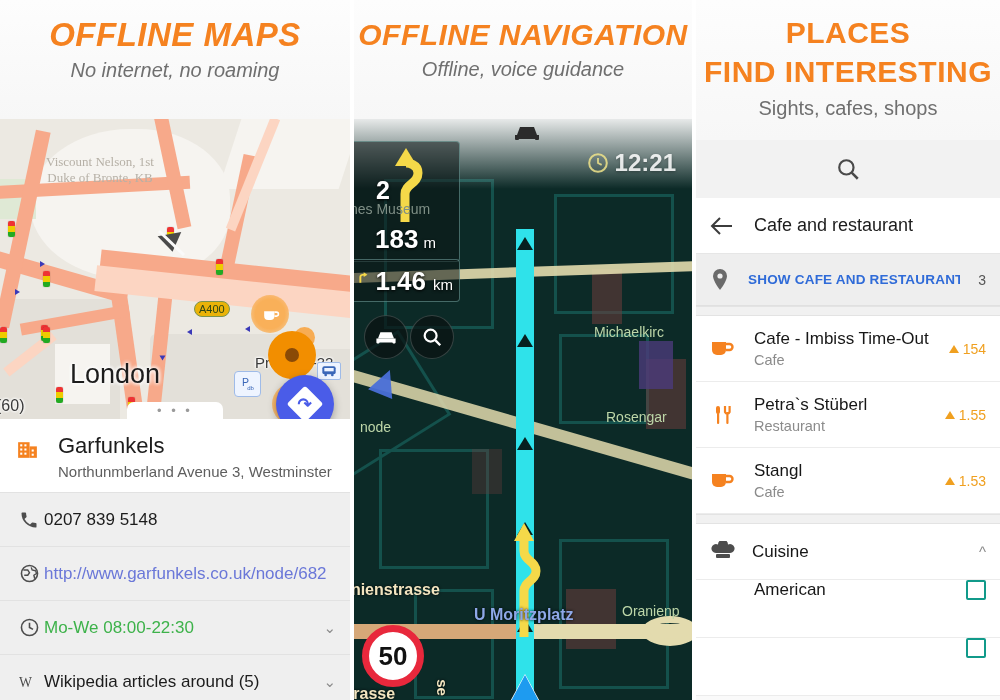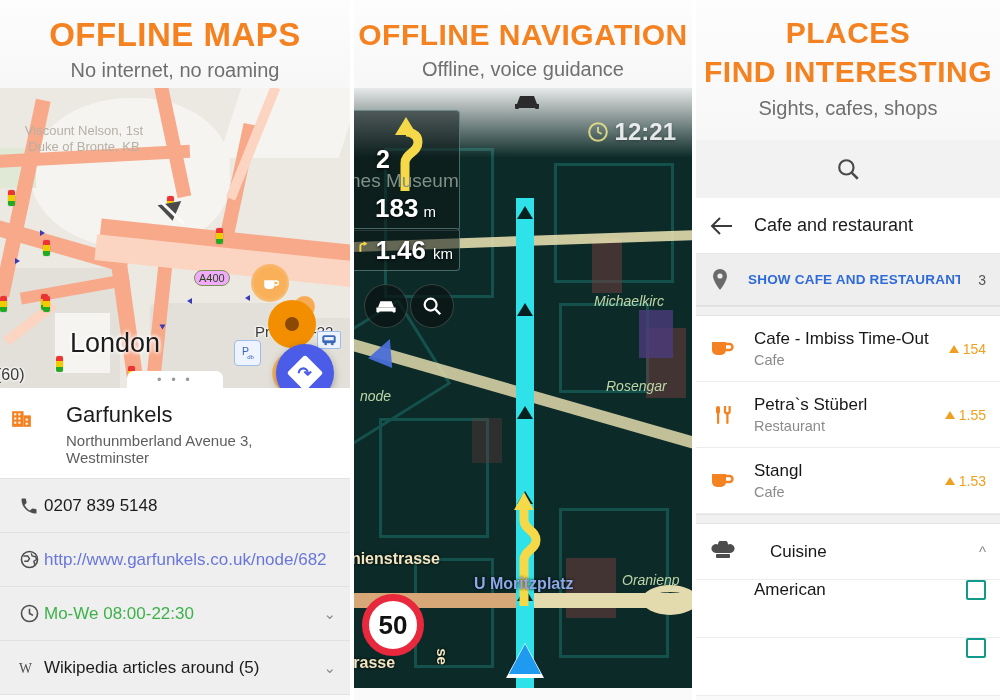--- a/index.html
+++ b/index.html
@@ -11,21 +11,21 @@
   
   .panel { position:relative; height:700px; overflow:hidden; background:#fafafa; }
   .p1 { width:350px; }
   .gap { width:4px; height:700px; background:#ffffff; }
   .p2 { width:338px; }
   .gap2 { width:4px; height:700px; background:#ffffff; }
   .p3 { width:304px; }
 
   .phead { position:relative; background:linear-gradient(#fdfdfd,#f7f7f7); text-align:center;
            padding-top:10px; }
-  .p1 .phead, .p2 .phead { height:88px; }
+  .p1 .phead, .p2 .phead { height:119px;font-style:italic; }
   .p3 .phead { height:140px; }
   .ptitle { color:#f58220; font-weight:bold; letter-spacing:0.5px; line-height:1.02; }
   .p1 .ptitle { font-size:33px; padding-top:8px; }
   .p2 .ptitle { font-size:30px; padding-top:10px; }
   .p3 .ptitle { font-size:30px; padding-top:8px; white-space:nowrap; }
   .psub { color:#6f6f6f; font-size:20px; margin-top:7px; }
   .p3 .psub { margin-top:10px; font-size:20px; }
 
   
   .map1 { position:relative; width:350px; height:300px; overflow:hidden;
@@ -43,21 +43,21 @@
   .bluearrow { position:absolute; width:0;height:0;border-left:5px solid #3a39b8;
                border-top:3px solid transparent;border-bottom:3px solid transparent;}
 
   .citylabel { position:absolute; font-size:27px; color:#1d1d1d; font-weight:normal;
                text-shadow:0 0 4px #fff,0 0 4px #fff,0 0 4px #fff; }
   .faintlabel { position:absolute; font-size:13px; color:#b6b0a6; line-height:1.25;
                 text-align:center; }
   .maplbl { position:absolute; font-size:15px; color:#3a3a3a;
             text-shadow:0 0 3px #fff,0 0 3px #fff,0 0 3px #fff; white-space:nowrap; }
 
-  .shield { position:absolute; background:#f0abfc; border:1px solid #7a9450;
+  .shield { position:absolute; background:#eab308; border:1px solid #7a9450;
             color:#2d4417; font-size:11px; padding:1px 4px; border-radius:8px; }
 
   .poi { position:absolute; border-radius:50%; background:#f9a13a;
          display:flex; align-items:center; justify-content:center; color:#fff; }
   .poi.soft { background:radial-gradient(circle, #f9b059 55%, rgba(249,176,89,.35) 100%); }
 
   .pinbig { position:absolute; width:48px;height:48px; }
   .pinbig .head { position:absolute; left:0;top:0;width:48px;height:48px;border-radius:50%;
                   background:#f28e00; }
   .pinbig .tip { position:absolute; left:16px;top:34px;width:16px;height:20px;background:#f28e00;
@@ -77,21 +77,21 @@
                display:flex;align-items:center;justify-content:center; }
   .fab .diam span { transform:rotate(-45deg); color:#4a5ce8; font-size:17px; font-weight:bold;
                     line-height:1; }
 
   .handle { position:absolute; left:50%; transform:translateX(-50%); bottom:0; width:96px;height:17px;
             background:#fff; border-radius:7px 7px 0 0; display:flex;align-items:center;
             justify-content:center; letter-spacing:3px; color:#9a9a9a; font-size:13px; }
 
   
   .card { background:#fff; }
-  .card-top { display:flex; padding:14px 14px 12px 6px; gap:30px; align-items:flex-start;
+  .card-top { display:flex; padding:14px 14px 12px 12px; gap:16px; align-items:flex-start;
               border-bottom:1px solid #e2e2e2;}
   .card-icon { width:30px; flex:0 0 30px; display:flex; justify-content:center; padding-top:4px;}
   .poi-name { font-size:22px; color:#1c1c1c; line-height:1.15;}
   .poi-addr { font-size:15px; color:#5e5e5e; margin-top:5px;}
   .rows { background:#efefef; }
   .row { display:flex; align-items:center; height:54px; padding:0 14px; 
          border-bottom:1px solid #e2e2e2; }
   .row .ricon { width:30px; flex:0 0 30px; display:flex;justify-content:center;align-items:center;
                 color:#4d4d4d; }
   .row .rtext { flex:1; font-size:17px; color:#1c1c1c; white-space:nowrap; overflow:hidden;}
@@ -105,26 +105,26 @@
   .nroad2 { position:absolute; background:#e3dbae; }
   .nroad3 { position:absolute; background:#d6a878; }
   .nblk { position:absolute; background:#123a36; }
   .nbldg { position:absolute; background:#6d3c3c; opacity:.55; }
   .nbldg2 { position:absolute; background:#4b3b7a; opacity:.8; }
   .routeline { position:absolute; left:162px; top:110px; width:18px; height:520px;
                background:#2fe2ea; }
   .routearrow { position:absolute; left:163px; width:0;height:0;
                 border-left:8px solid transparent;border-right:8px solid transparent;
                 border-bottom:13px solid #06201f; }
-  .nlbl { position:absolute; font-size:14px; font-style:italic; color:#bdd6a8; white-space:nowrap;}
+  .nlbl { position:absolute; font-size:14px; color:#bdd6a8; white-space:nowrap;}
   .nlbl.station { font-style:normal; color:#8ea8e8; font-size:16px; font-weight:bold;
                   text-shadow:0 0 3px #000; }
   .nlbl.street { font-style:normal; color:#f2e5c0; font-size:16px; font-weight:bold;
                  text-shadow:0 0 3px #000; }
-  .nlbl.dim { color:#7f8f86; font-style:normal; font-size:19px; }
+  .nlbl.dim { color:#7f8f86; font-style:normal; font-size:14px; }
 
   .topfade { position:absolute; left:0;right:0;top:0;height:70px;
              background:linear-gradient(rgba(250,250,250,.92),rgba(250,250,250,0)); }
 
   .turnbox { position:absolute; left:-2px; top:22px; width:108px;
              background:rgba(12,22,22,.55); border:1px solid rgba(140,200,195,.45);
              border-left:none; border-radius:0 4px 4px 0; padding:4px 6px 6px 6px; }
   .turnrow { display:flex; align-items:baseline; justify-content:center; gap:5px;
              color:#fff; }
   .bigdist { font-size:26px; font-weight:bold; text-shadow:0 1px 3px #000; }
@@ -171,21 +171,21 @@
             gap:18px; border-bottom:1px solid #ececec; }
   .poirow .picon { width:26px; flex:0 0 26px; display:flex; justify-content:center; }
   .poirow .pmid { flex:1; min-width:0; }
   .poirow .pname { font-size:17px; color:#171717; white-space:nowrap; overflow:hidden; }
   .poirow .pcat { font-size:14.5px; color:#8b8b8b; margin-top:3px; }
   .poirow .pdist { font-size:14px; color:#f0a020; white-space:nowrap; display:flex;
                    align-items:center; gap:4px; }
   .sep { height:10px; background:#f1f1f1; border-top:1px solid #e3e3e3;
          border-bottom:1px solid #e3e3e3; }
   .cuisrow { height:56px; background:#fff; display:flex; align-items:center; padding:0 14px;
-             gap:34px; border-bottom:1px solid #ececec; }
+             gap:16px; border-bottom:1px solid #ececec; }
   .cuisrow .ctext { flex:1; font-size:17px; color:#171717; }
   .optrow { height:58px; background:#fff; display:flex; align-items:flex-start; padding:0 14px 0 58px;
             border-bottom:1px solid #ececec; }
   .optrow .otext { flex:1; font-size:17px; color:#171717; }
   .cbox { width:20px;height:20px;border:2px solid #119a8a; border-radius:2px; }
   .tri { width:0;height:0;border-left:5px solid transparent;border-right:5px solid transparent;
          border-bottom:8px solid #f0a020; }
 </style>
 </head>
 <body>
@@ -237,21 +237,21 @@
 
         <div class="bluearrow" style="left:15px;top:170px;"></div>
         <div class="bluearrow" style="left:40px;top:142px;"></div>
         <div class="bluearrow" style="left:187px;top:210px;transform:rotate(180deg);"></div>
         <div class="bluearrow" style="left:245px;top:207px;transform:rotate(180deg);"></div>
         <div class="bluearrow" style="left:160px;top:236px;transform:rotate(90deg);"></div>
 
         <div class="shield" style="left:194px;top:182px;">A400</div>
       </div>
 
-      <div class="faintlabel" style="left:24px;top:35px;width:120px;">Viscount Nelson, 1st Duke of Bronte, KB</div>
+      <div class="faintlabel" style="left:40px;top:35px;width:120px;font-family:Liberation Serif, serif;">Viscount Nelson, 1st Duke of Bronte, KB</div>
       <div class="citylabel" style="left:70px;top:240px;">London</div>
       <div class="maplbl" style="left:255px;top:235px;">Pre... 31-32</div>
 
       <div class="maplbl" style="left:-4px;top:278px;font-size:16px;">(60)</div>
 
       <div class="sqbadge" style="left:234px;top:252px;width:27px;height:26px;">
         <svg width="18" height="18" viewBox="0 0 24 24">
             <text x="4" y="15" font-size="14" fill="#3a67b8" font-family="Liberation Sans">P</text>
             <text x="11" y="20" font-size="8" fill="#3a67b8" font-family="Liberation Sans">db</text>
           </svg>

